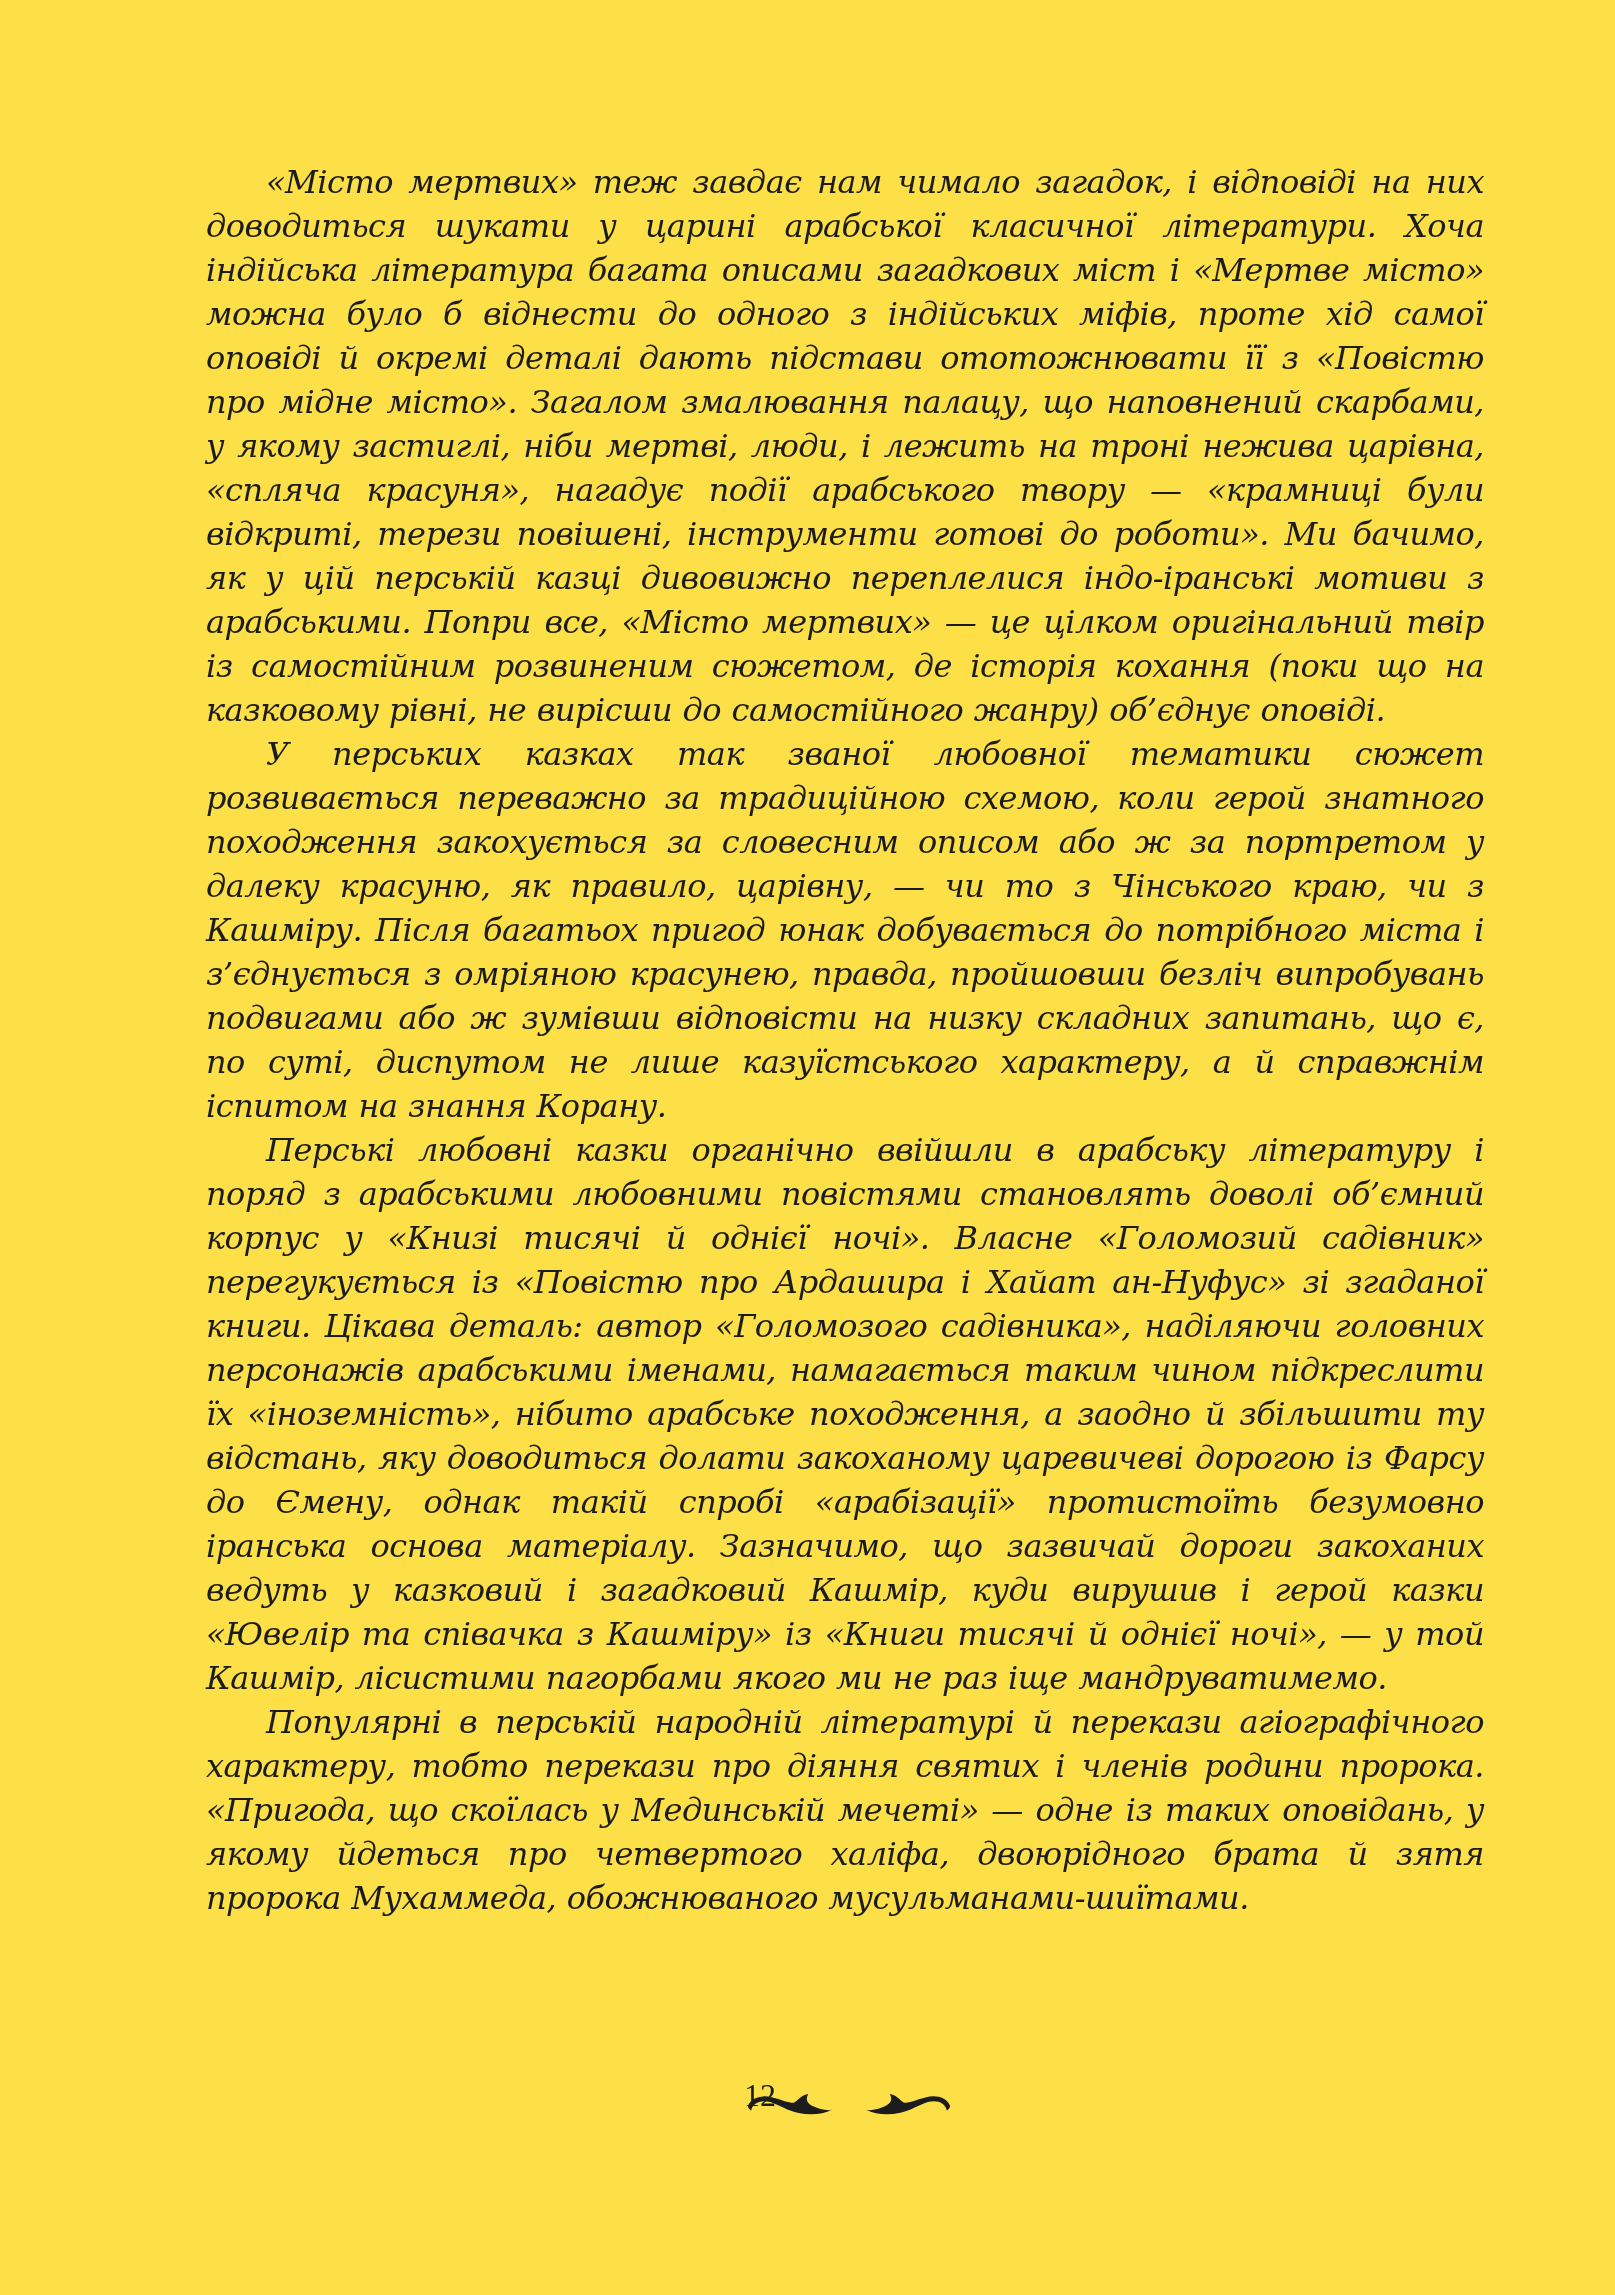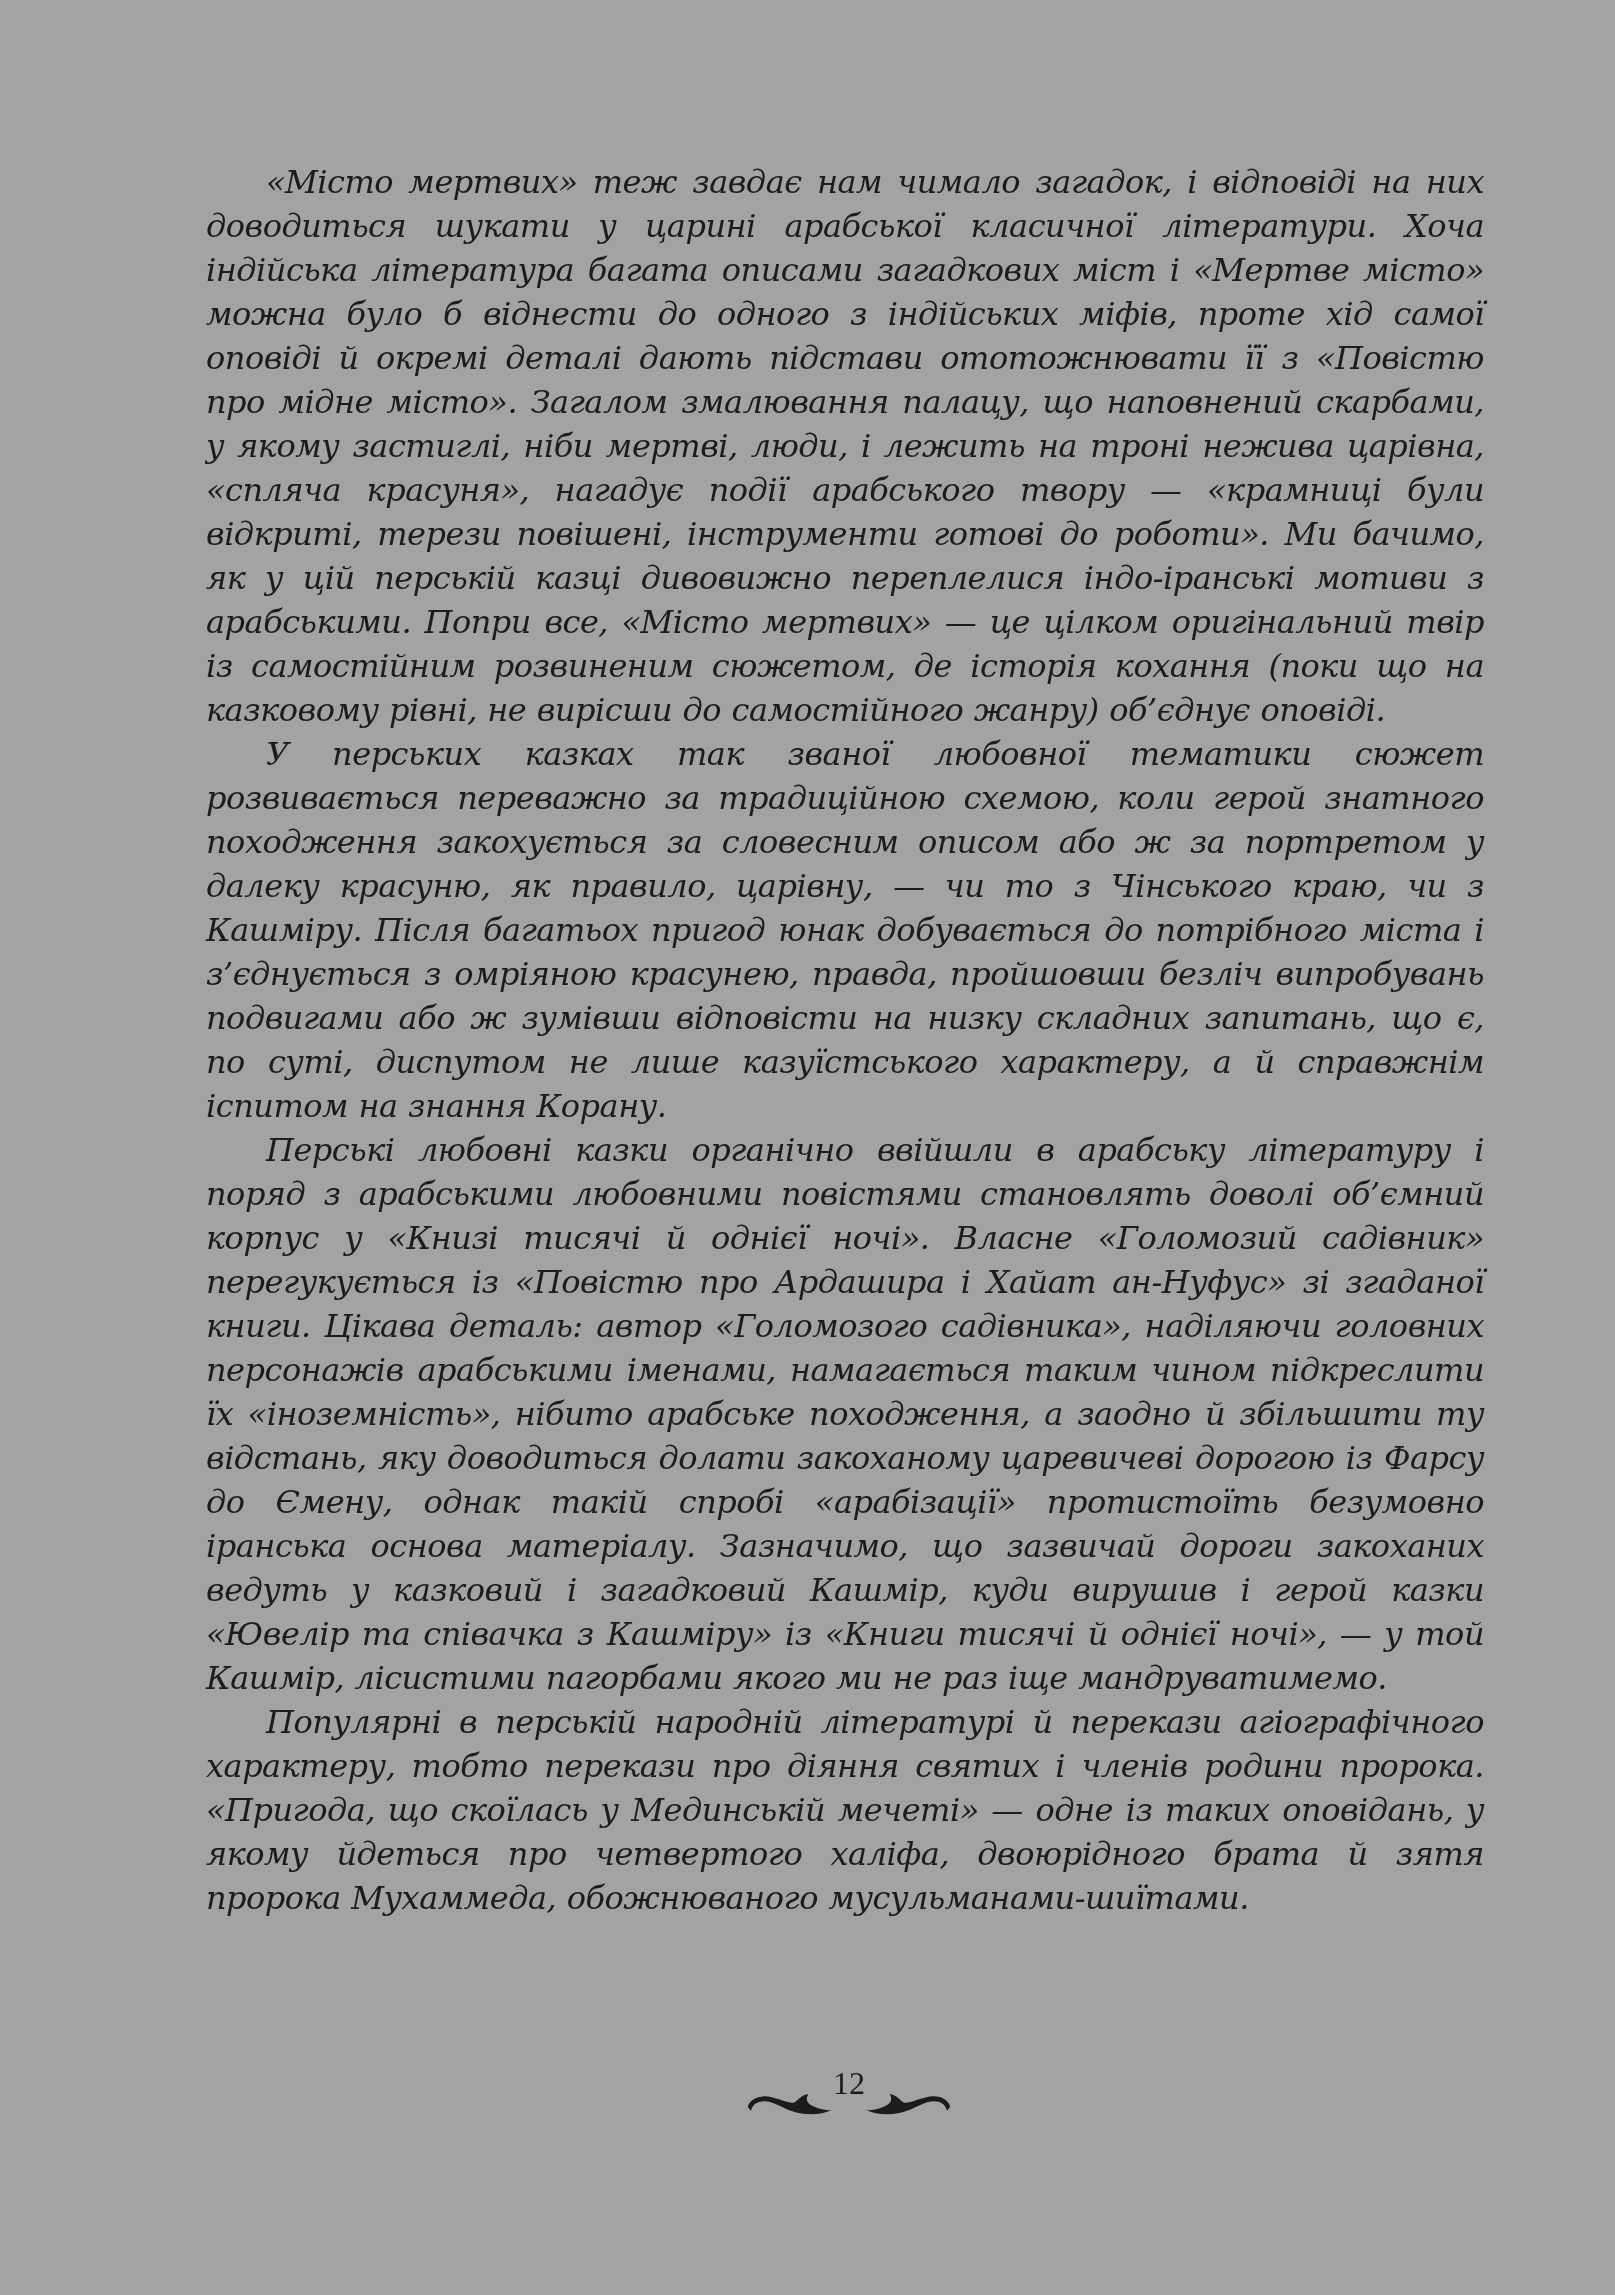--- a/index.html
+++ b/index.html
@@ -12,21 +12,21 @@
     height: 2295px;
     position: relative;
     overflow: hidden;
     color: #1a1a1a;
   }
   .page {
     position: absolute;
     left: 0; top: 0;
     width: 1616px;
     height: 2295px;
-    background: #a3a3a3;
+    background: #fde047;
   }
   .text-block {
     position: absolute;
     left: 206px;
     top: 160px;
     width: 1278px;
     font-family: "DejaVu Serif", "Liberation Serif", serif;
     font-style: italic;
     font-size: 32px;
     line-height: 44px;
@@ -45,22 +45,21 @@
     position: absolute;
     left: 744px;
     top: 2066px;
     width: 210px;
     height: 58px;
   }
   .folio-number {
     position: absolute;
     left: 0;
     width: 210px;
-    top: 0;
-    text-align: center;
+    top: 12px;
     font-family: "Liberation Serif", "DejaVu Serif", serif;
     font-size: 32px;
     line-height: 35px;
     color: #1c1c1c;
   }
   .swash {
     position: absolute;
     top: 24px;
     width: 88px;
     height: 27px;

